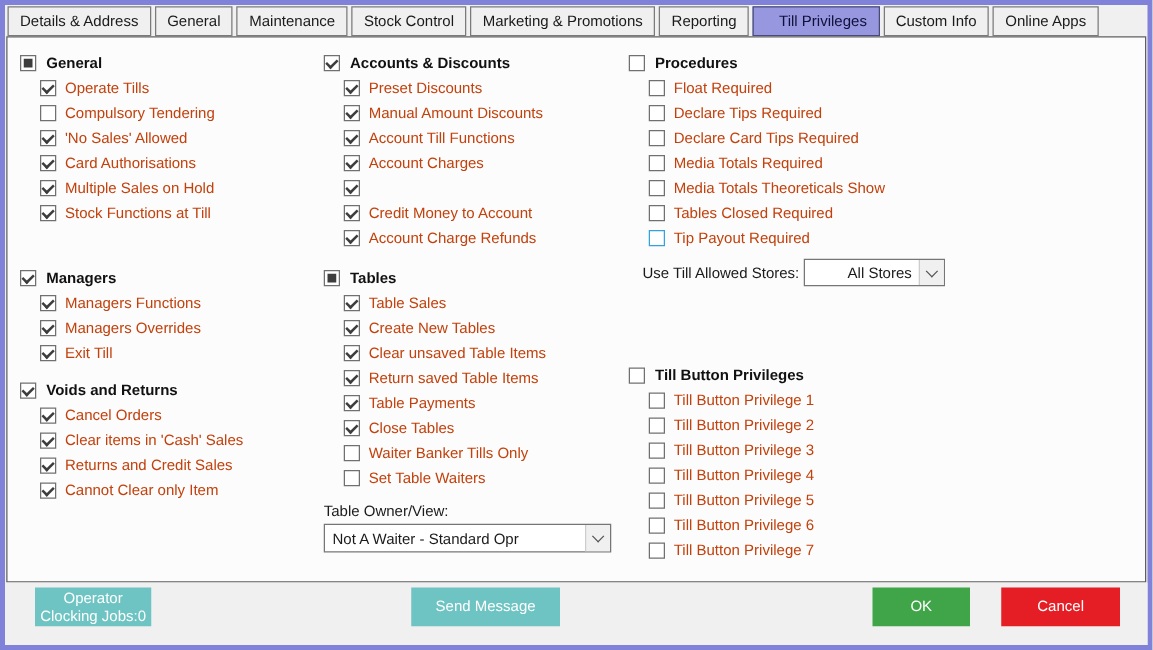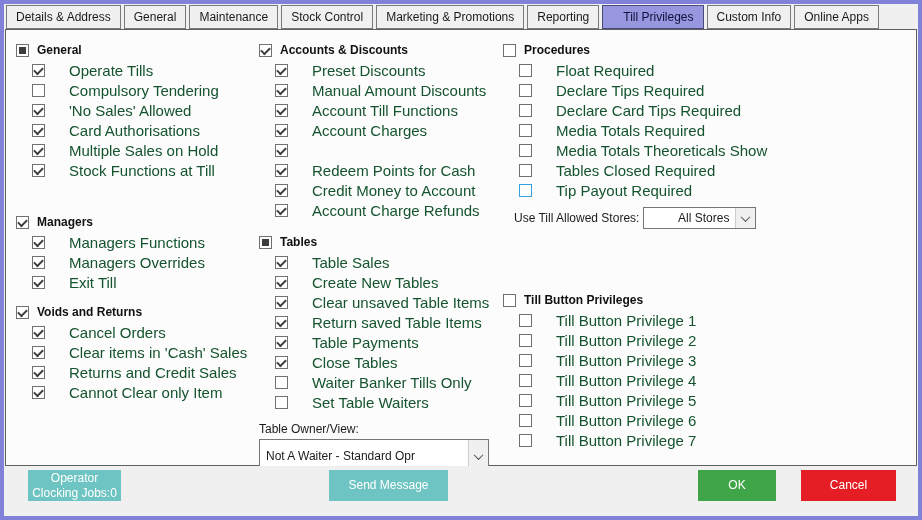--- a/index.html
+++ b/index.html
@@ -28,42 +28,42 @@
   .content{
     position:relative; margin:0 1px; height:437px;
     background:#fcfcfc; border:1px solid #5f5f5f;
   }
   .col{ position:absolute; top:0; }
   .col1{ left:10px;  width:240px; }
   .col2{ left:253px; width:240px; }
   .col3{ left:497px; width:280px; }
 
   .g-head{ display:flex; align-items:center; gap:8px; height:20px; font-size:12px; font-weight:bold; color:#111; }
-  .row{ display:flex; align-items:center; gap:24px; height:20px; font-size:15px; color:#14532d; margin-left:16px; }
+  .row{ display:flex; align-items:center; gap:7px; height:20px; font-size:12px; color:#c2410c; margin-left:16px; }
   .lbl{ white-space:nowrap; }
 
   .cb{
     width:13px; height:13px; flex:none; position:relative;
     background:#fff; border:1px solid #707070; display:inline-block;
   }
   .cb.on::after{
     content:''; position:absolute; left:1px; top:2px; width:7px; height:4px;
     border-left:2px solid #3d3d3d; border-bottom:2px solid #3d3d3d;
     transform:rotate(-45deg);
   }
   .cb.ind::after{
     content:''; position:absolute; left:2px; top:2px; right:2px; bottom:2px;
     background:#3d3d3d;
   }
   .cb.focus{ border-color:var(--focus_blue,#35a2e0); }
 
   
   .combo{
     display:flex; align-items:stretch; background:#fff;
-    border:1px solid #767676; height:34px;
+    border:1px solid #767676; height:23px;
   }
   .combo-text{ flex:1; font-size:12px; color:#1b1b1b; padding:0 6px; display:flex; align-items:center; overflow:hidden; white-space:nowrap; }
   .combo-text.right{ justify-content:flex-end; }
   .combo-btn{
     width:20px; flex:none; background:#f0f0f0; border-left:1px solid #cdcdcd;
     display:flex; align-items:center; justify-content:center;
   }
   .chev{ width:7px; height:7px; border-right:1.5px solid #505050; border-bottom:1.5px solid #505050; transform:rotate(45deg) translate(-1px,-1px); }
 
   .field-label{ font-size:12px; color:#1b1b1b; margin-bottom:3px; }
@@ -203,24 +203,20 @@
           </label>
         <label class="row">
             <span class="cb on"></span>
             <span class="lbl">Account Charges</span>
           </label>
         <label class="row">
             <span class="cb on"></span>
           </label>
         <label class="row">
             <span class="cb on"></span>
-            <span class="lbl">Redeem Points for Cash</span>
-          </label>
-        <label class="row">
-            <span class="cb on"></span>
             <span class="lbl">Credit Money to Account</span>
           </label>
         <label class="row">
             <span class="cb on"></span>
             <span class="lbl">Account Charge Refunds</span>
           </label>
       </div>
 
       <div class="mt12">
         <label class="g-head">

